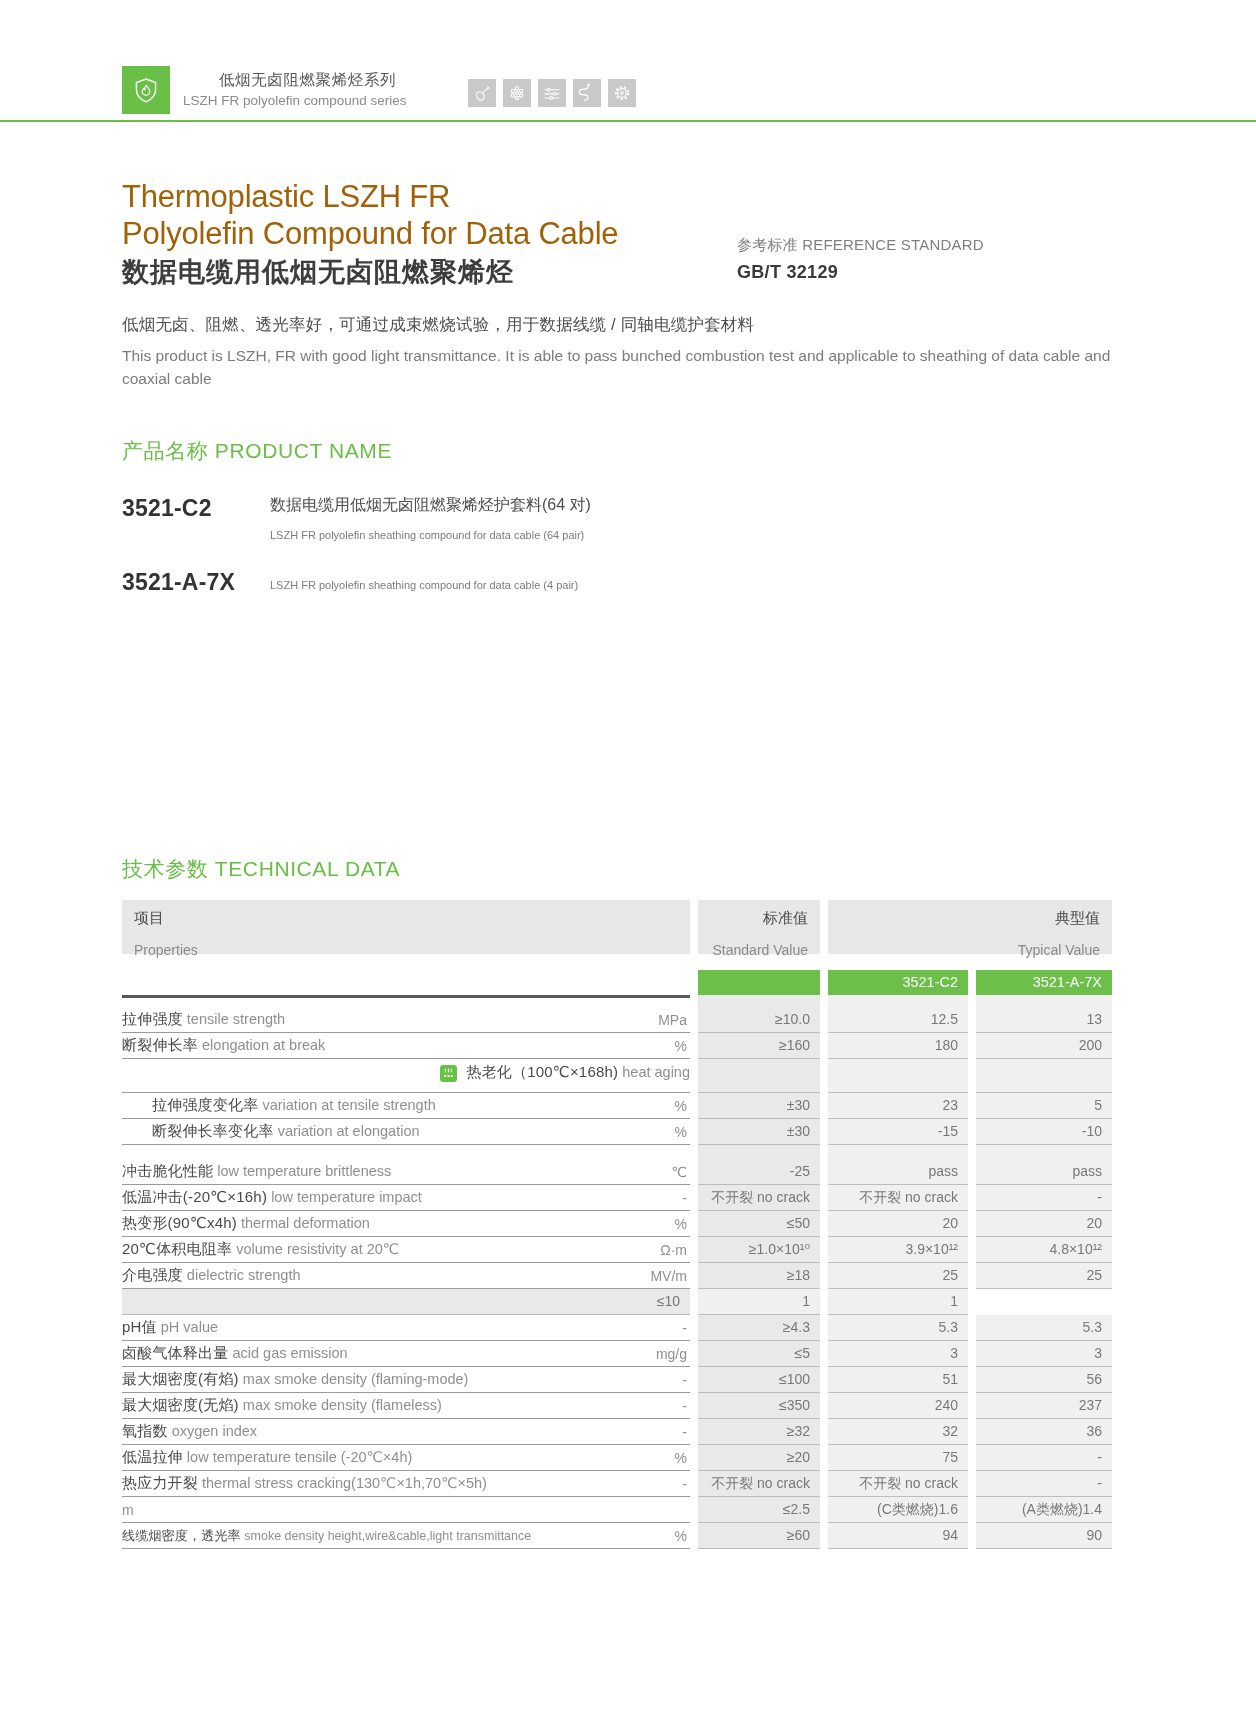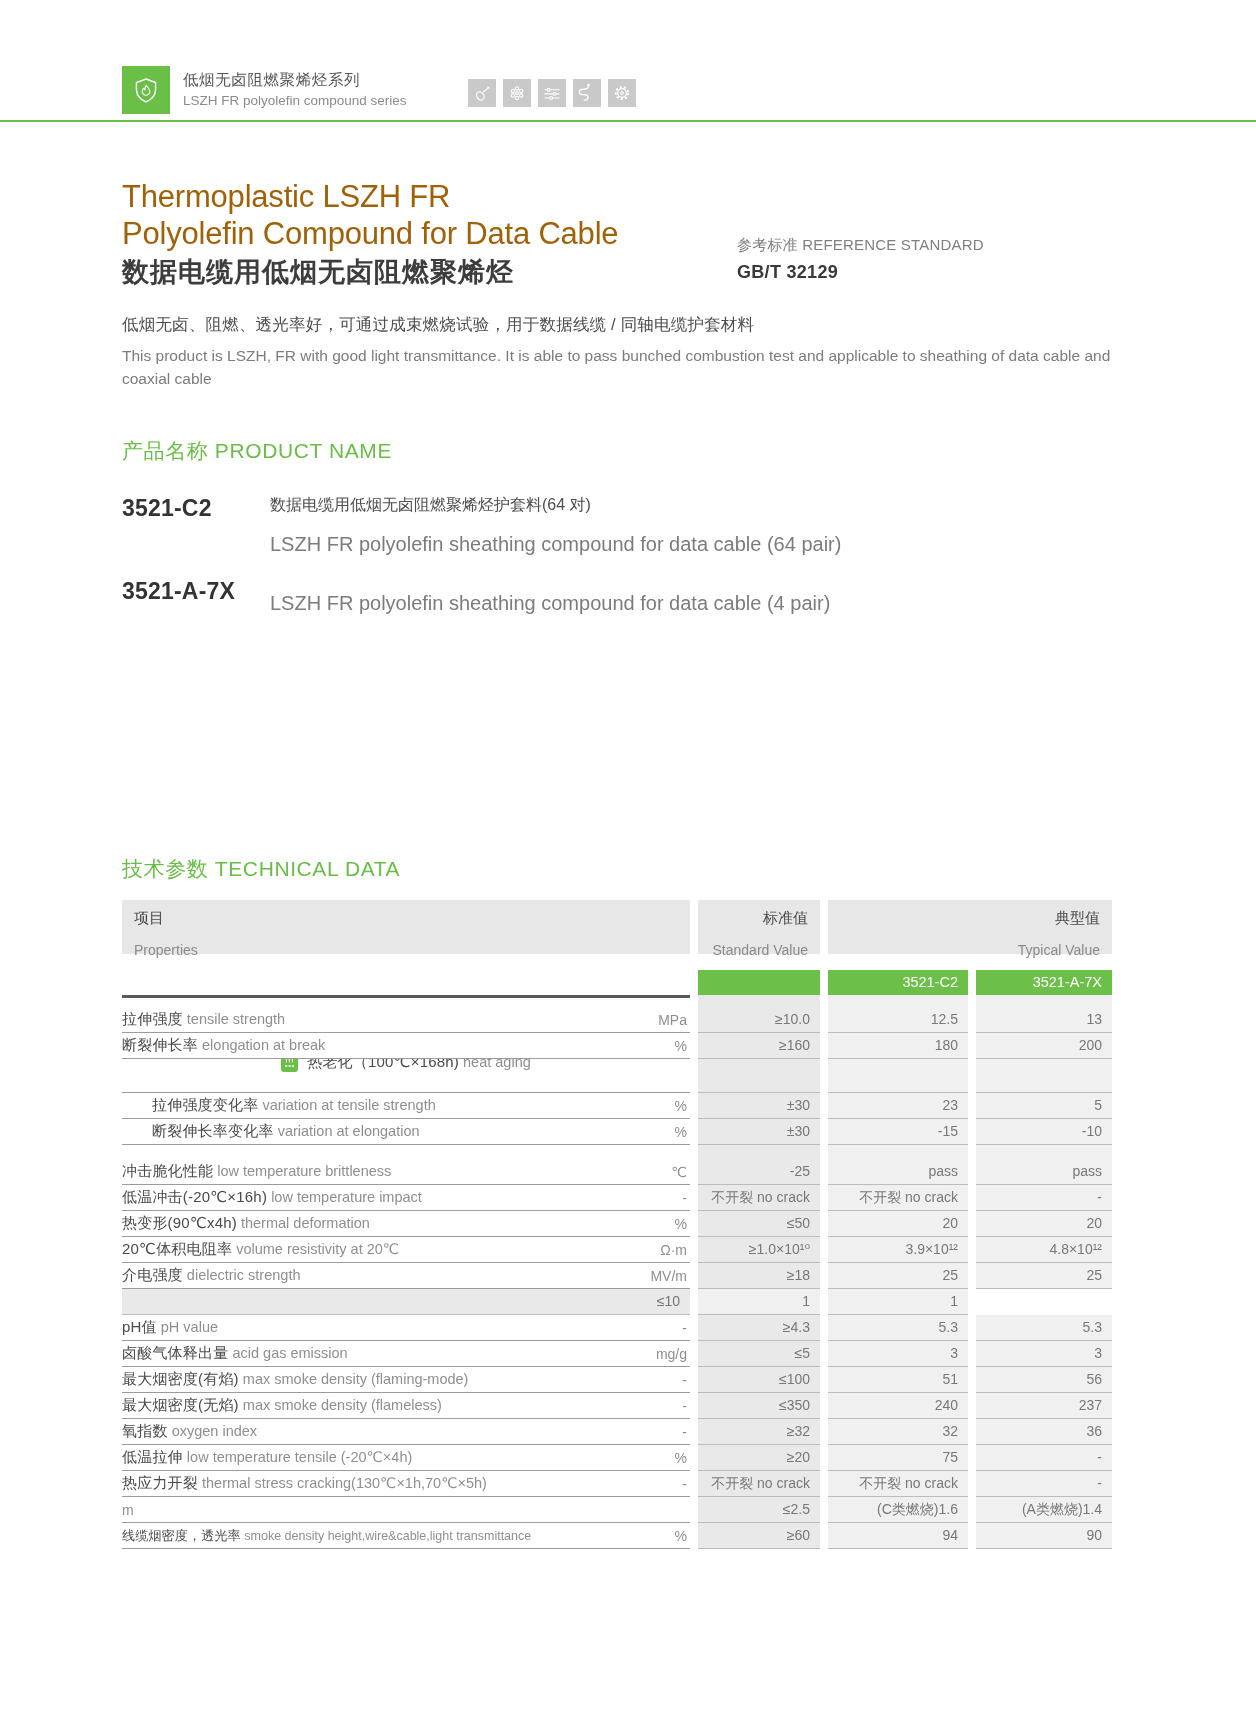--- a/index.html
+++ b/index.html
@@ -6,21 +6,21 @@
   body{
     width:1256px;height:1716px;position:relative;background:#ffffff;overflow:hidden;
     font-family:"Liberation Sans","DejaVu Sans",sans-serif;color:#3f3f3f;
     -webkit-font-smoothing:antialiased;
   }
   
   .top-bar{position:absolute;left:122px;top:66px;width:1012px;height:48px;}
   .badge{position:absolute;left:0;top:0;width:48px;height:48px;background:#6abf47;
          display:flex;align-items:center;justify-content:center;}
   .series{position:absolute;left:61px;top:4px;}
-  .series .s-zh{font-size:15.5px;color:#565656;letter-spacing:.6px;line-height:20px;}
+  .series .s-zh{font-size:15.5px;color:#565656;letter-spacing:.6px;line-height:20px;margin-left:36px;}
   .series .s-en{font-size:13.5px;color:#8b8b8b;line-height:18px;margin-top:2px;}
   .feat{position:absolute;left:346px;top:13px;display:flex;gap:7px;}
   .feat .fi{width:28px;height:28px;background:#c9c9c9;display:flex;align-items:center;justify-content:center;}
   .top-rule{position:absolute;left:0;top:120px;width:1256px;height:2px;background:#6abf47;}
 
   
   .title-block{position:absolute;left:122px;top:178px;width:600px;}
   .h-en{font-size:31px;line-height:37px;font-weight:400;color:#a16207;letter-spacing:-.2px;}
   .h-zh{font-size:27px;line-height:33px;font-weight:700;color:#3d3d3d;margin-top:4px;letter-spacing:1px;}
   .reference{position:absolute;left:737px;top:236px;}
@@ -32,21 +32,21 @@
   .d-zh{font-size:16.5px;color:#4e4e4e;line-height:26px;letter-spacing:.2px;}
   .d-en{font-size:15.5px;color:#7c7c7c;line-height:23px;margin-top:7px;}
 
   
   .products{position:absolute;left:122px;top:437px;width:1012px;}
   .green-heading{font-size:21px;color:#69be46;letter-spacing:.6px;font-weight:400;}
   .p-list{margin-top:28px;}
   .p-row{display:grid;grid-template-columns:148px auto;margin-bottom:21px;}
   .p-code{font-size:23px;font-weight:700;color:#333;letter-spacing:.2px;padding-top:2px;}
   .p-zh{font-size:16px;color:#4e4e4e;line-height:24px;}
-  .p-en{font-size:20px;color:#7c7c7c;line-height:22px;margin-top:16px;}
+  .p-en{font-size:11px;color:#7c7c7c;line-height:22px;margin-top:7px;}
 
   
   .technical{position:absolute;left:122px;top:855px;width:990px;}
   .t-grid{display:grid;grid-template-columns:568px 122px 140px 136px;column-gap:8px;}
   .t-head{margin-top:17px;}
   .t-head .hc{background:#e7e7e7;height:54px;box-sizing:border-box;padding:9px 12px 0 12px;}
   .t-head .hc .hzh{font-size:15px;color:#4a4a4a;line-height:17px;}
   .t-head .hc .hen{font-size:14px;color:#8a8a8a;line-height:18px;margin-top:15px;}
   .t-head .hc.right{text-align:right;}
   .t-head .hc.typical{grid-column:3/5;}
@@ -66,21 +66,21 @@
   .t-row .lzh{font-size:15px;color:#4a4a4a;letter-spacing:.2px;}
   .t-row .len{font-size:14.5px;color:#8f8f8f;}
   .t-row .unit{font-size:14px;color:#8f8f8f;padding-right:3px;white-space:nowrap;}
   .t-row .cell.props.ind{padding-left:30px;}
   .t-row.small .lzh{font-size:13px;}
   .t-row.small .len{font-size:12.5px;}
   .t-row .cell.val{background:#f0f0f0;border-bottom:1px solid #bcbcbc;box-sizing:border-box;
       font-size:14px;color:#787878;text-align:right;padding-right:10px;line-height:25px;white-space:nowrap;overflow:hidden;}
   .t-row .cell.val.std{background:#e9e9e9;}
   .t-row.group{height:34px;}
-  .t-row.group .cell.props{align-items:flex-end;justify-content:center;padding-bottom:20px;}
+  .t-row.group .cell.props{align-items:flex-end;justify-content:flex-end;padding-bottom:10px;}
   .heat-ico{width:17px;height:17px;background:#6abf47;border-radius:3px;display:inline-flex;
       align-items:center;justify-content:center;margin-right:9px;flex:0 0 auto;}
   .t-row.spacer{height:14px;}
   .t-row.spacer .cell.props{border-bottom:none;}
   .t-row.spacer .cell.val{border-bottom:none;}
 </style>
 </head>
 <body>
 
 <div class="top-bar">

